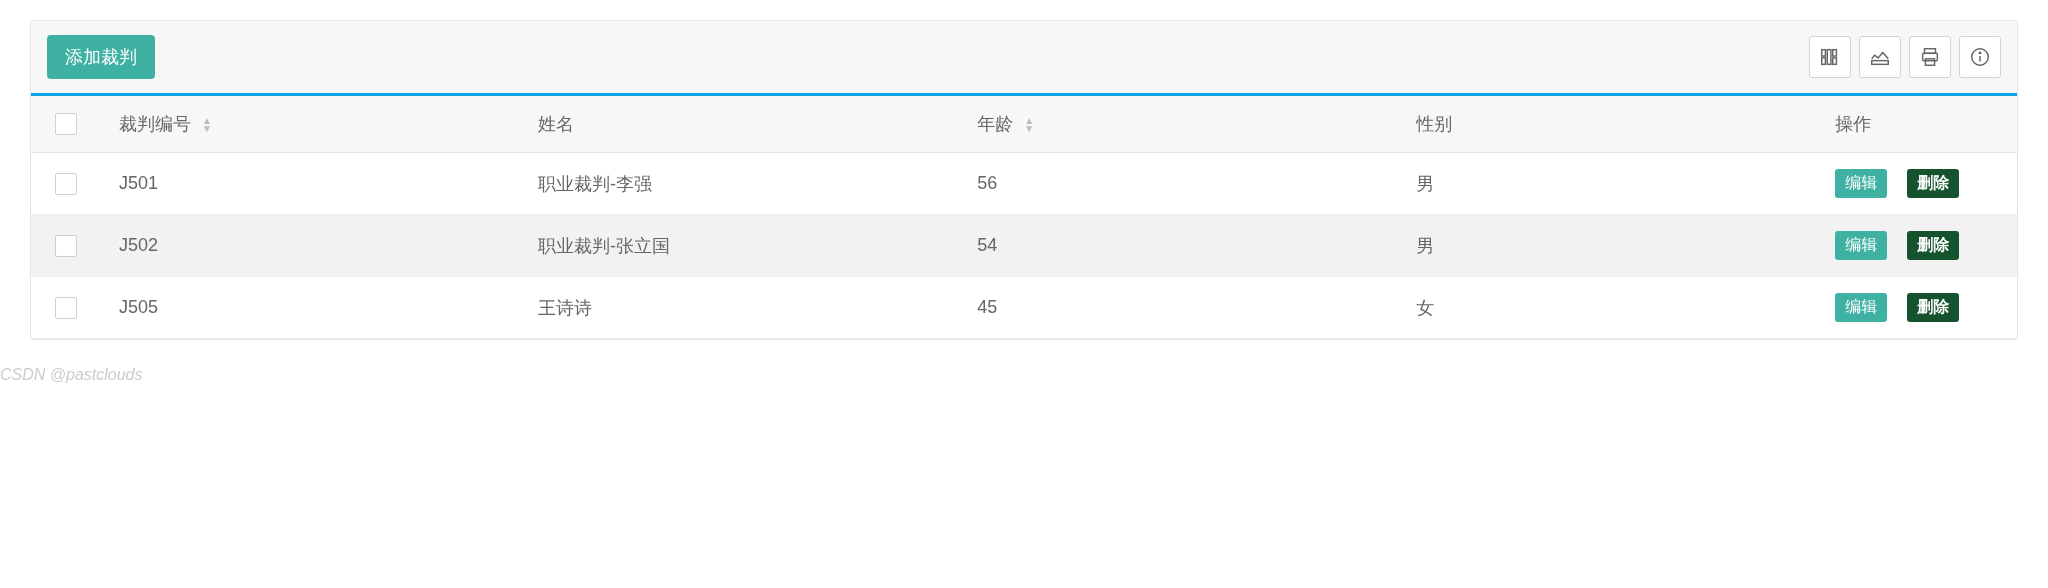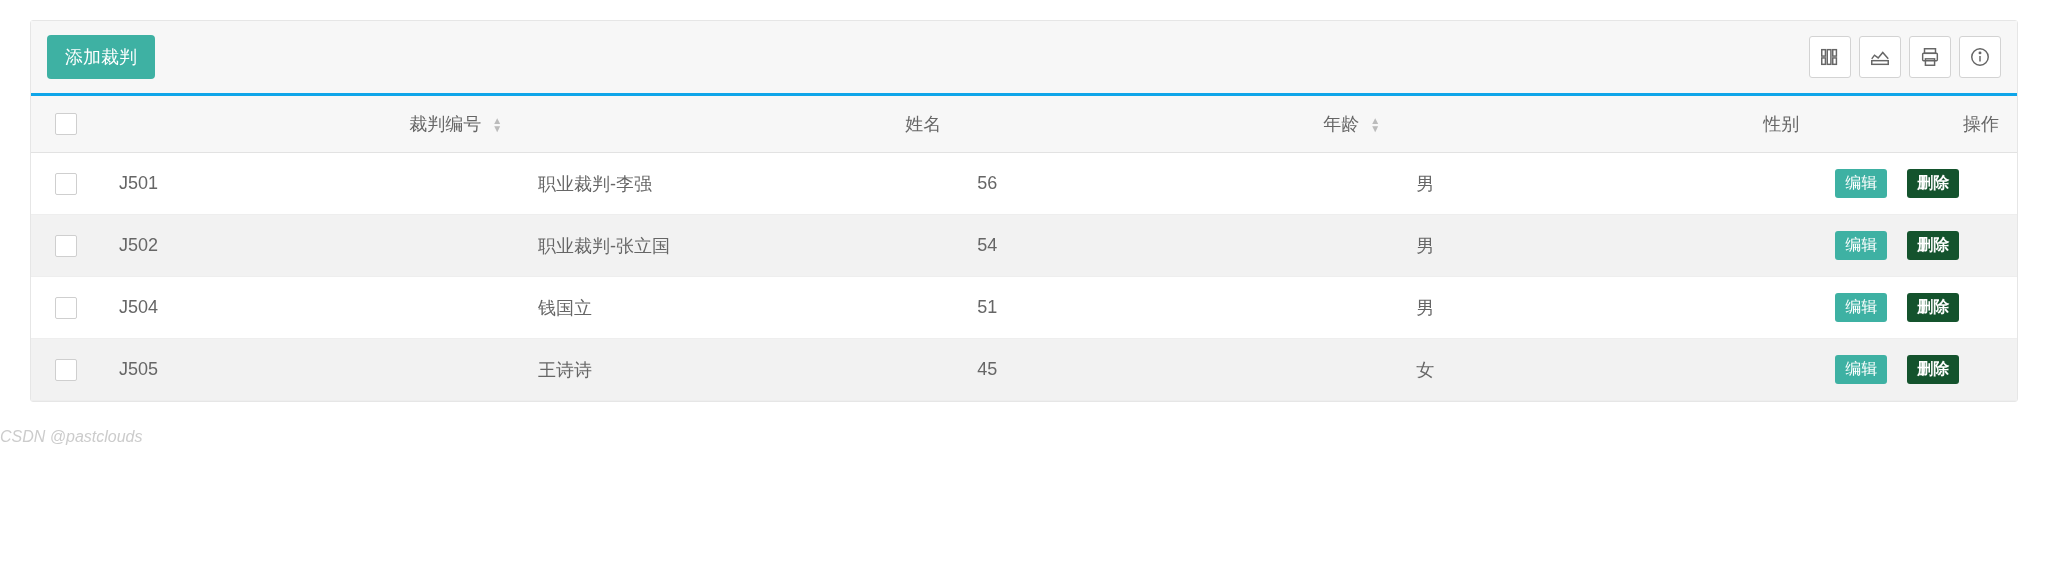--- a/index.html
+++ b/index.html
@@ -68,21 +68,20 @@
       text-align: left;
       padding: 16px 18px;
       border-bottom: 1px solid #eee;
       color: #666;
       font-weight: normal;
     }
     thead th {
       background: #f7f7f7;
       font-size: 18px;
       border-bottom: 1px solid #e2e2e2;
-      text-align: right;
     }
     .col-check {
       width: 70px;
       text-align: center;
     }
     .checkbox-box {
       display: inline-block;
       width: 22px;
       height: 22px;
       border: 1px solid #cfcfcf;
@@ -217,28 +216,20 @@
           <tr>
             <td class="col-check"><span class="checkbox-box"></span></td>
             <td>J502</td>
             <td>职业裁判-张立国</td>
             <td>54</td>
             <td>男</td>
             <td><button class="btn-sm btn-edit">编辑</button><button class="btn-sm btn-del">删除</button></td>
           </tr>
           <tr>
             <td class="col-check"><span class="checkbox-box"></span></td>
-            <td>J504</td>
-            <td>钱国立</td>
-            <td>51</td>
-            <td>男</td>
-            <td><button class="btn-sm btn-edit">编辑</button><button class="btn-sm btn-del">删除</button></td>
-          </tr>
-          <tr>
-            <td class="col-check"><span class="checkbox-box"></span></td>
             <td>J505</td>
             <td>王诗诗</td>
             <td>45</td>
             <td>女</td>
             <td><button class="btn-sm btn-edit">编辑</button><button class="btn-sm btn-del">删除</button></td>
           </tr>
         </tbody>
     </table>
   </div>
   <div class="watermark">CSDN @pastclouds</div>

